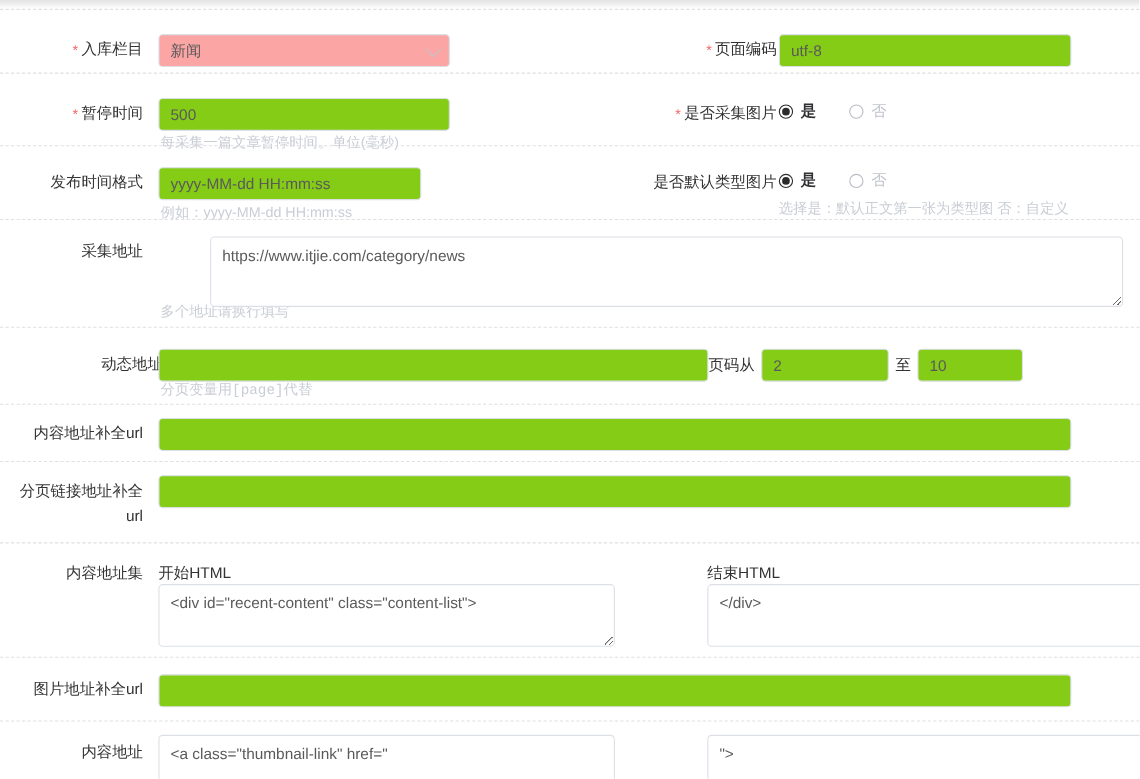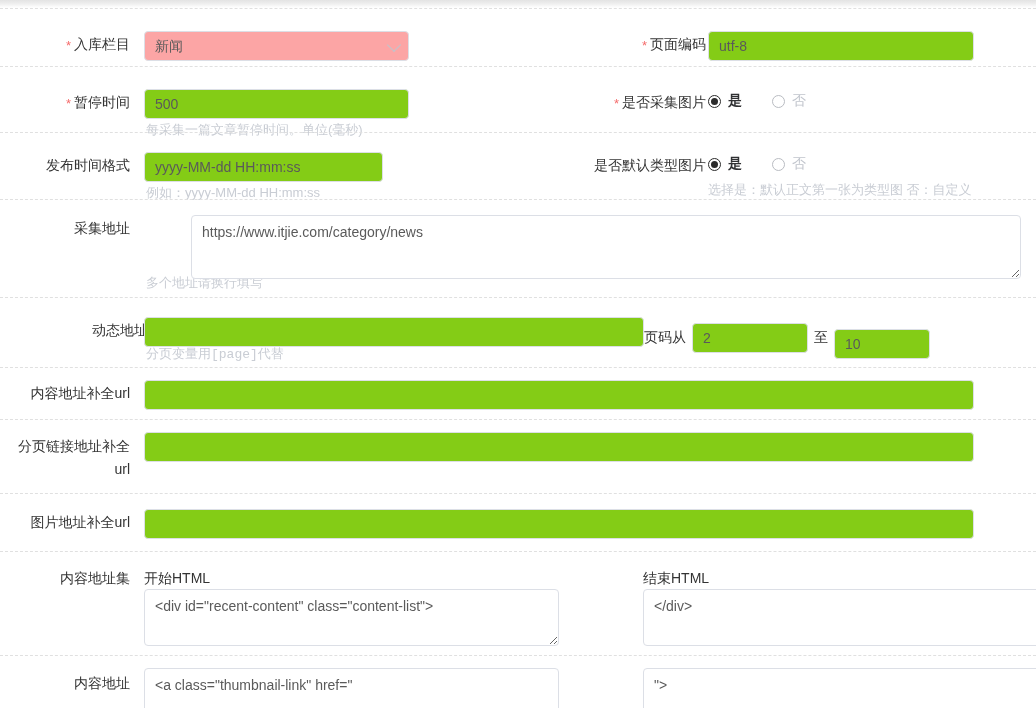--- a/index.html
+++ b/index.html
@@ -257,56 +257,56 @@
       <div class="label" style="left:38px; top:22px; width:110px;">
         <span>动态地址</span>
       </div>
       <div class="hint" style="left:146px; top:48px;font-family:Liberation Mono, monospace;">分页变量用[page]代替</div>
     </div>
     <input class="txt" type="text" style="position: absolute; left: 144px; top: 19px; width: 500px;" value="">
     <div class="inlinewrap" style="left:644px; top:19px;">
       <span class="it" style="margin-left:0;">页码从</span>
       <input class="txt" type="text" style="width: 116px;" value="2">
       <span class="it">至</span>
-      <input class="txt" type="text" style="width: 96px; margin-top: 12px;" value="10">
+      <input class="txt" type="text" style="width: 96px;" value="10">
     </div>
   </div>
 
   <div class="row" style="height:52px;">
     <div class="label" style="left:20px; top:15px; width:110px;">
       <span>内容地址补全url</span>
     </div>
     <input class="txt" type="text" style="position: absolute; left: 144px; top: 12px; width: 830px;" value="">
   </div>
 
   <div class="row" style="height:74px;">
     <div class="label" style="left:0px; top:15px; width:130px; line-height:23px;">
       <span>分页链接地址补全</span><br>
       <span>url</span>
     </div>
     <input class="txt" type="text" style="position: absolute; left: 144px; top: 12px; width: 830px;" value="">
   </div>
 
-  <div class="row" style="height:58px;">
-    <div class="label" style="left:20px; top:18px; width:110px;">
-      <span>图片地址补全url</span>
-    </div>
-    <input class="txt" type="text" style="position: absolute; left: 144px; top: 15px; width: 830px;" value="">
-  </div>
-
   <div class="row" style="height:104px;">
     <div class="label" style="left:20px; top:16px; width:110px;">
       <span>内容地址集</span>
     </div>
     <div class="sublabel" style="left:144px; top:16px;">开始HTML</div>
     <textarea class="ta resizable" style="position: absolute; left: 144px; top: 37px; width: 415px; height: 57px;">&lt;div id="recent-content" class="content-list"&gt;</textarea>
     <div class="sublabel" style="left:643px; top:16px;">结束HTML</div>
     <textarea class="ta" style="position: absolute; left: 643px; top: 37px; width: 415px; height: 57px;">&lt;/div&gt;</textarea>
   </div>
 
+  <div class="row" style="height:58px;">
+    <div class="label" style="left:20px; top:18px; width:110px;">
+      <span>图片地址补全url</span>
+    </div>
+    <input class="txt" type="text" style="position: absolute; left: 144px; top: 15px; width: 830px;" value="">
+  </div>
+
   <div class="row" style="height:60px;">
     <div class="label" style="left:20px; top:17px; width:110px;">
       <span>内容地址</span>
     </div>
     <textarea class="ta" style="position: absolute; left: 144px; top: 12px; width: 415px; height: 57px;">&lt;a class="thumbnail-link" href="</textarea>
     <textarea class="ta" style="position: absolute; left: 643px; top: 12px; width: 415px; height: 57px;">"&gt;</textarea>
   </div>
 
 </div>
 

